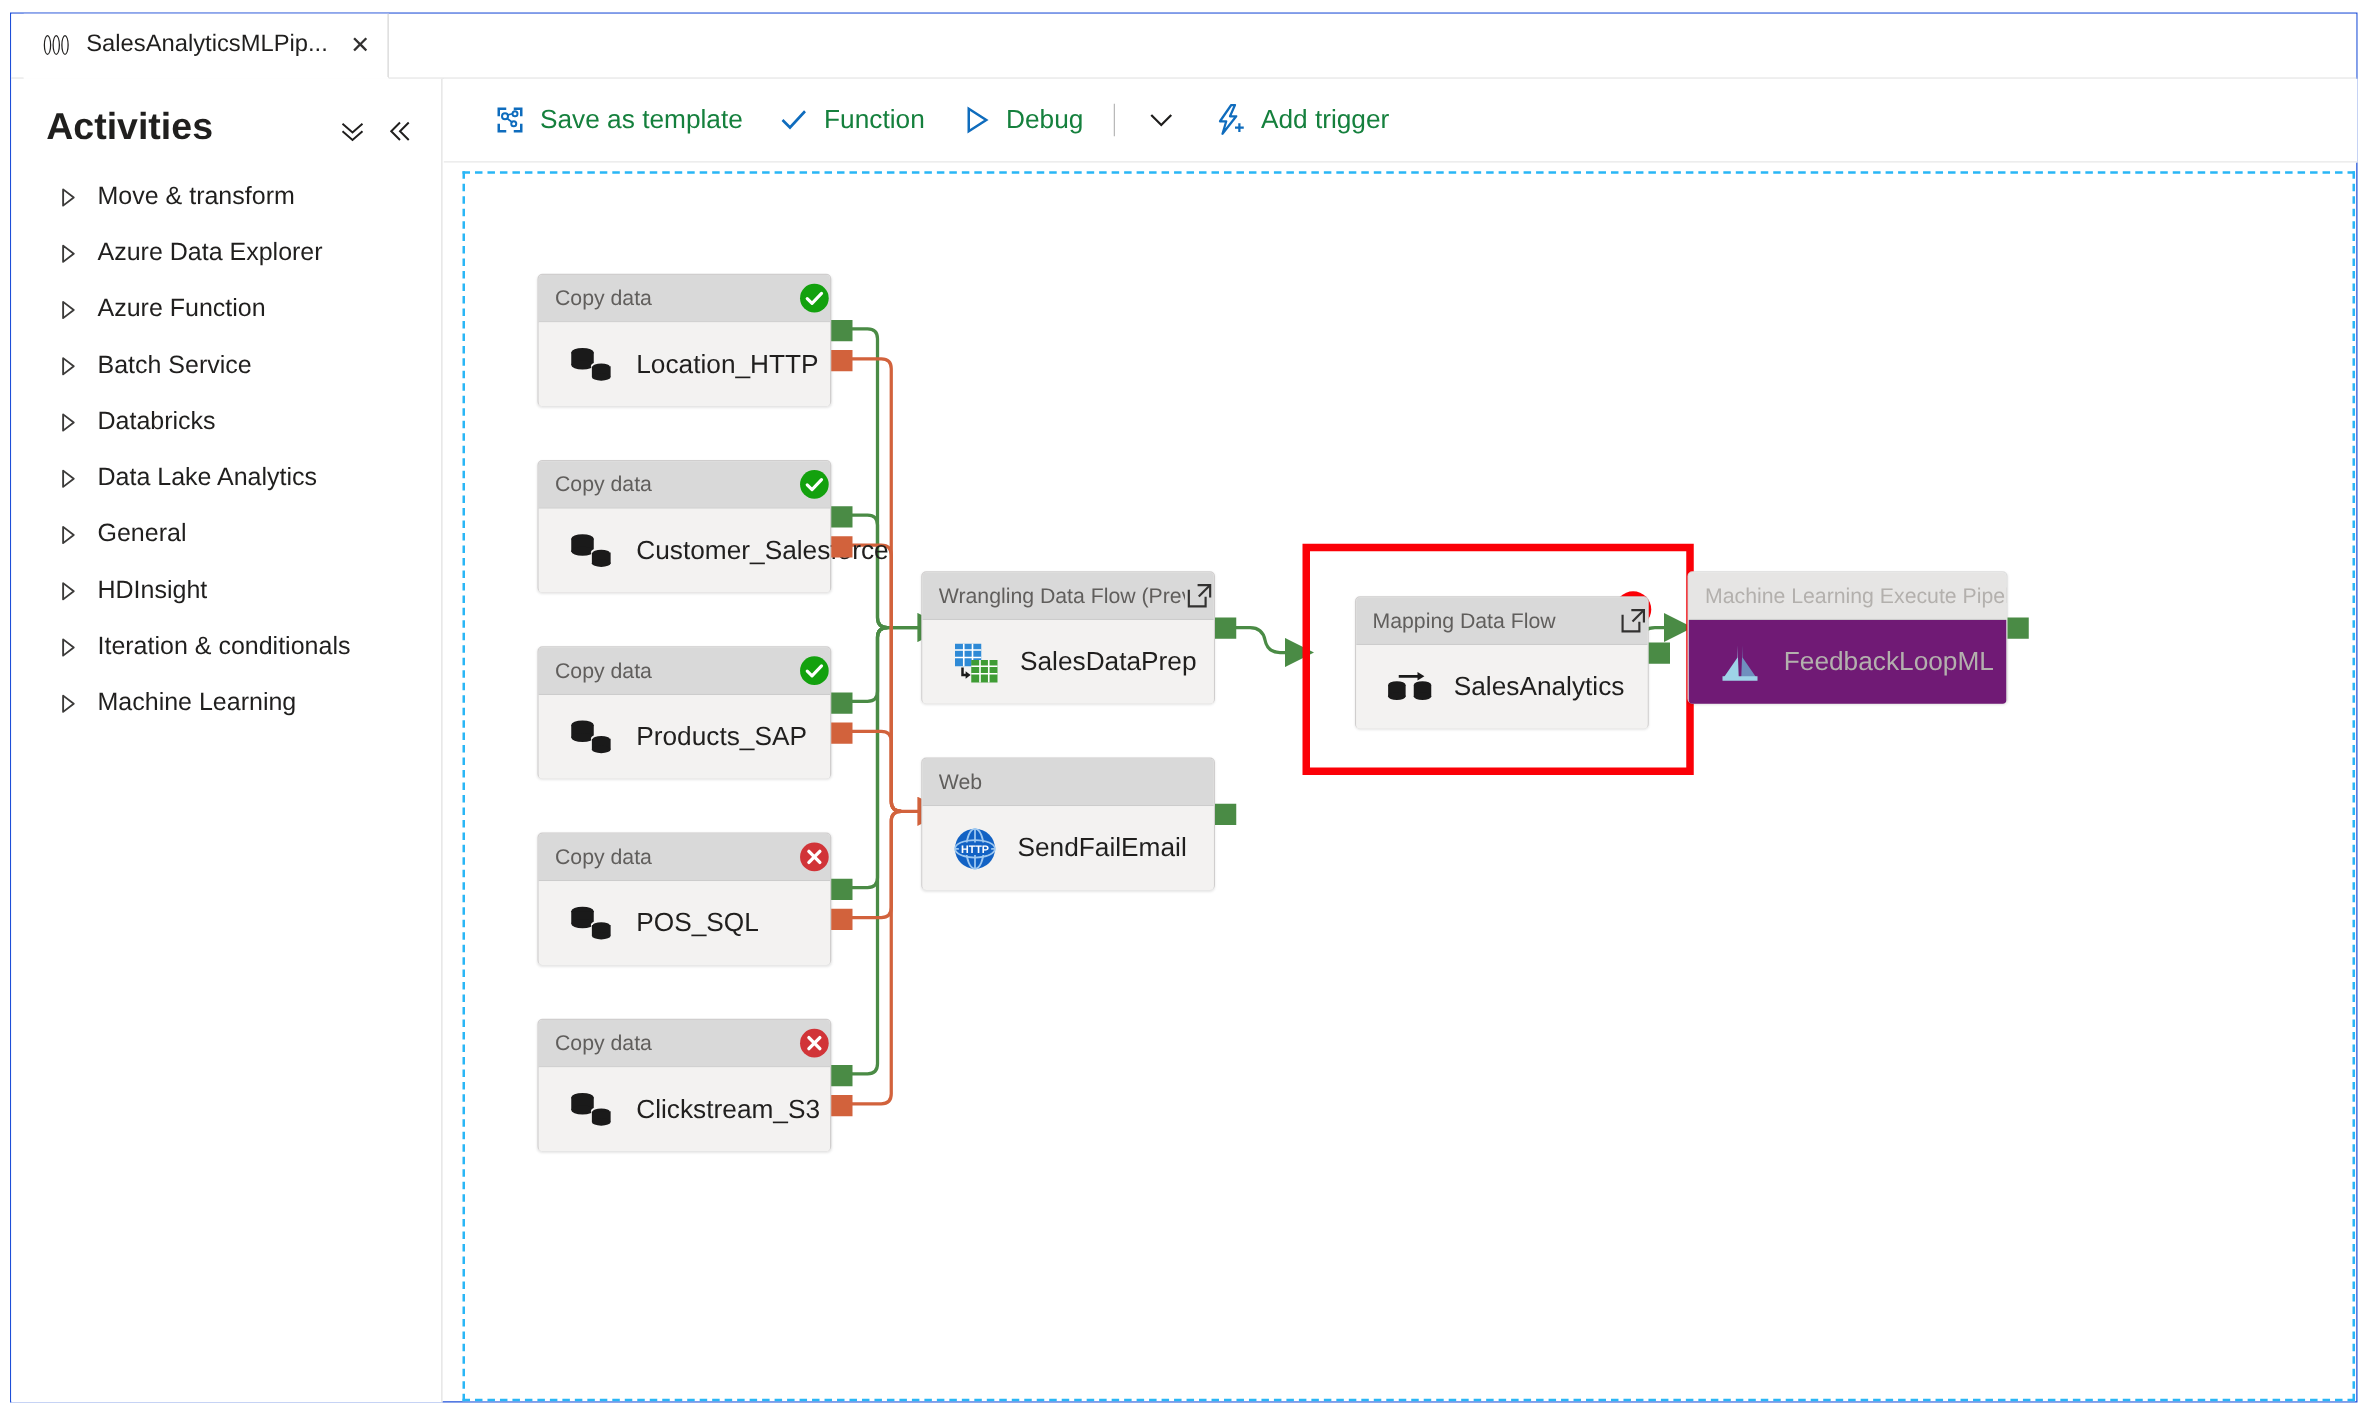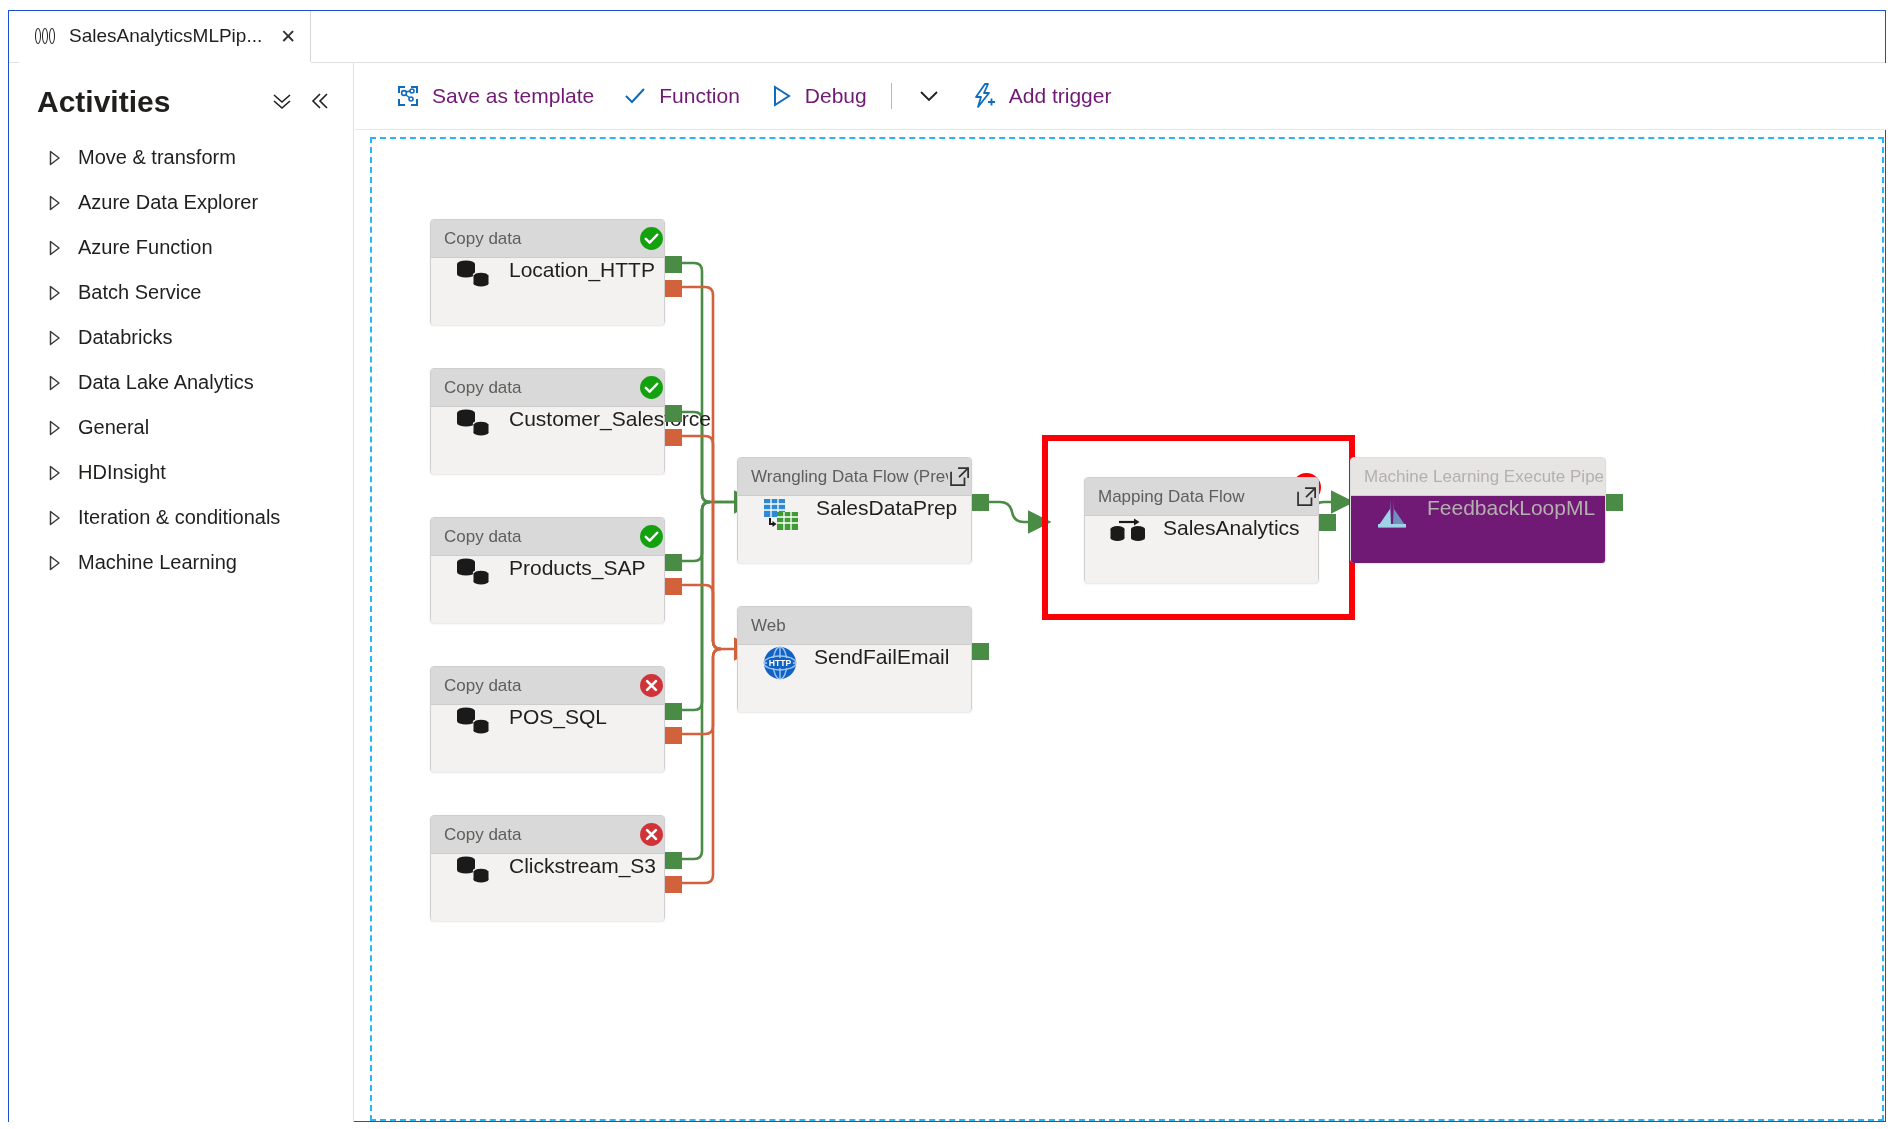--- a/index.html
+++ b/index.html
@@ -52,21 +52,21 @@
   }
 
   
   #activities-panel {
     position: absolute; left: 0; top: 52px;
     width: 345px; height: 1059px;
     border-right: 1px solid #e1e1e1;
     background: #ffffff;
   }
   #activities-header {
-    display: flex; align-items: center;
+    display: flex; align-items: flex-end;
     padding: 22px 22px 0 28px;
   }
   #activities-title { font-size: 30px; font-weight: 600; color: #201f1e; flex: 1; }
   .hdr-btn {
     font-size: 19px; color: #201f1e; margin-left: 16px;
     cursor: pointer; line-height: 1; user-select: none;
   }
   #search-wrap {
     margin: 18px 24px 0 34px;
     height: 36px;
@@ -113,21 +113,21 @@
     background: #ffffff;
     border-bottom: 1px solid #e8e8e8;
     display: flex; align-items: center;
     padding-left: 26px; gap: 0;
   }
   .cmd {
     display: flex; align-items: center; gap: 11px;
     height: 46px; padding: 0 14px;
     cursor: pointer; white-space: nowrap;
   }
-  .cmd-label { font-size: 21px; color: #701a75; }
+  .cmd-label { font-size: 21px; color: #15803d; }
   .cmd-sep {
     width: 1px; height: 26px; background: #b9b9b9; margin: 0 10px;
   }
 
   
   #canvas {
     position: absolute; left: 361px; top: 126px;
     width: 1514px; height: 984px;
     border: 2px dashed #29b6f6;
     background: #ffffff;
@@ -149,21 +149,21 @@
     border-bottom: 1px solid #cccccc;
     border-radius: 3px 3px 0 0;
     display: flex; align-items: center;
     padding: 0 0 0 13px;
   }
   .node-type {
     font-size: 17px; color: #605e5c; flex: 1;
     white-space: nowrap; overflow: hidden;
   }
   .node-body {
-    height: 67px; display: flex; align-items: flex-start;
+    height: 67px; display: flex; align-items: center;
     gap: 16px; padding: 0 14px 0 24px;
     background: #f3f2f1; border-radius: 0 0 3px 3px;
   }
   .node-name { font-size: 21px; color: #201f1e; white-space: nowrap; }
 
   .node.dim { background: #f7f7f7; border-color: #dddddd; }
   .node.dim .node-head { background: #e6e5e4; }
   .node.dim .node-type { color: #b3b0ad; }
   .node.dim .node-body { background: #701a75; }
   .node.dim .node-name { color: #b3b0ad; }

